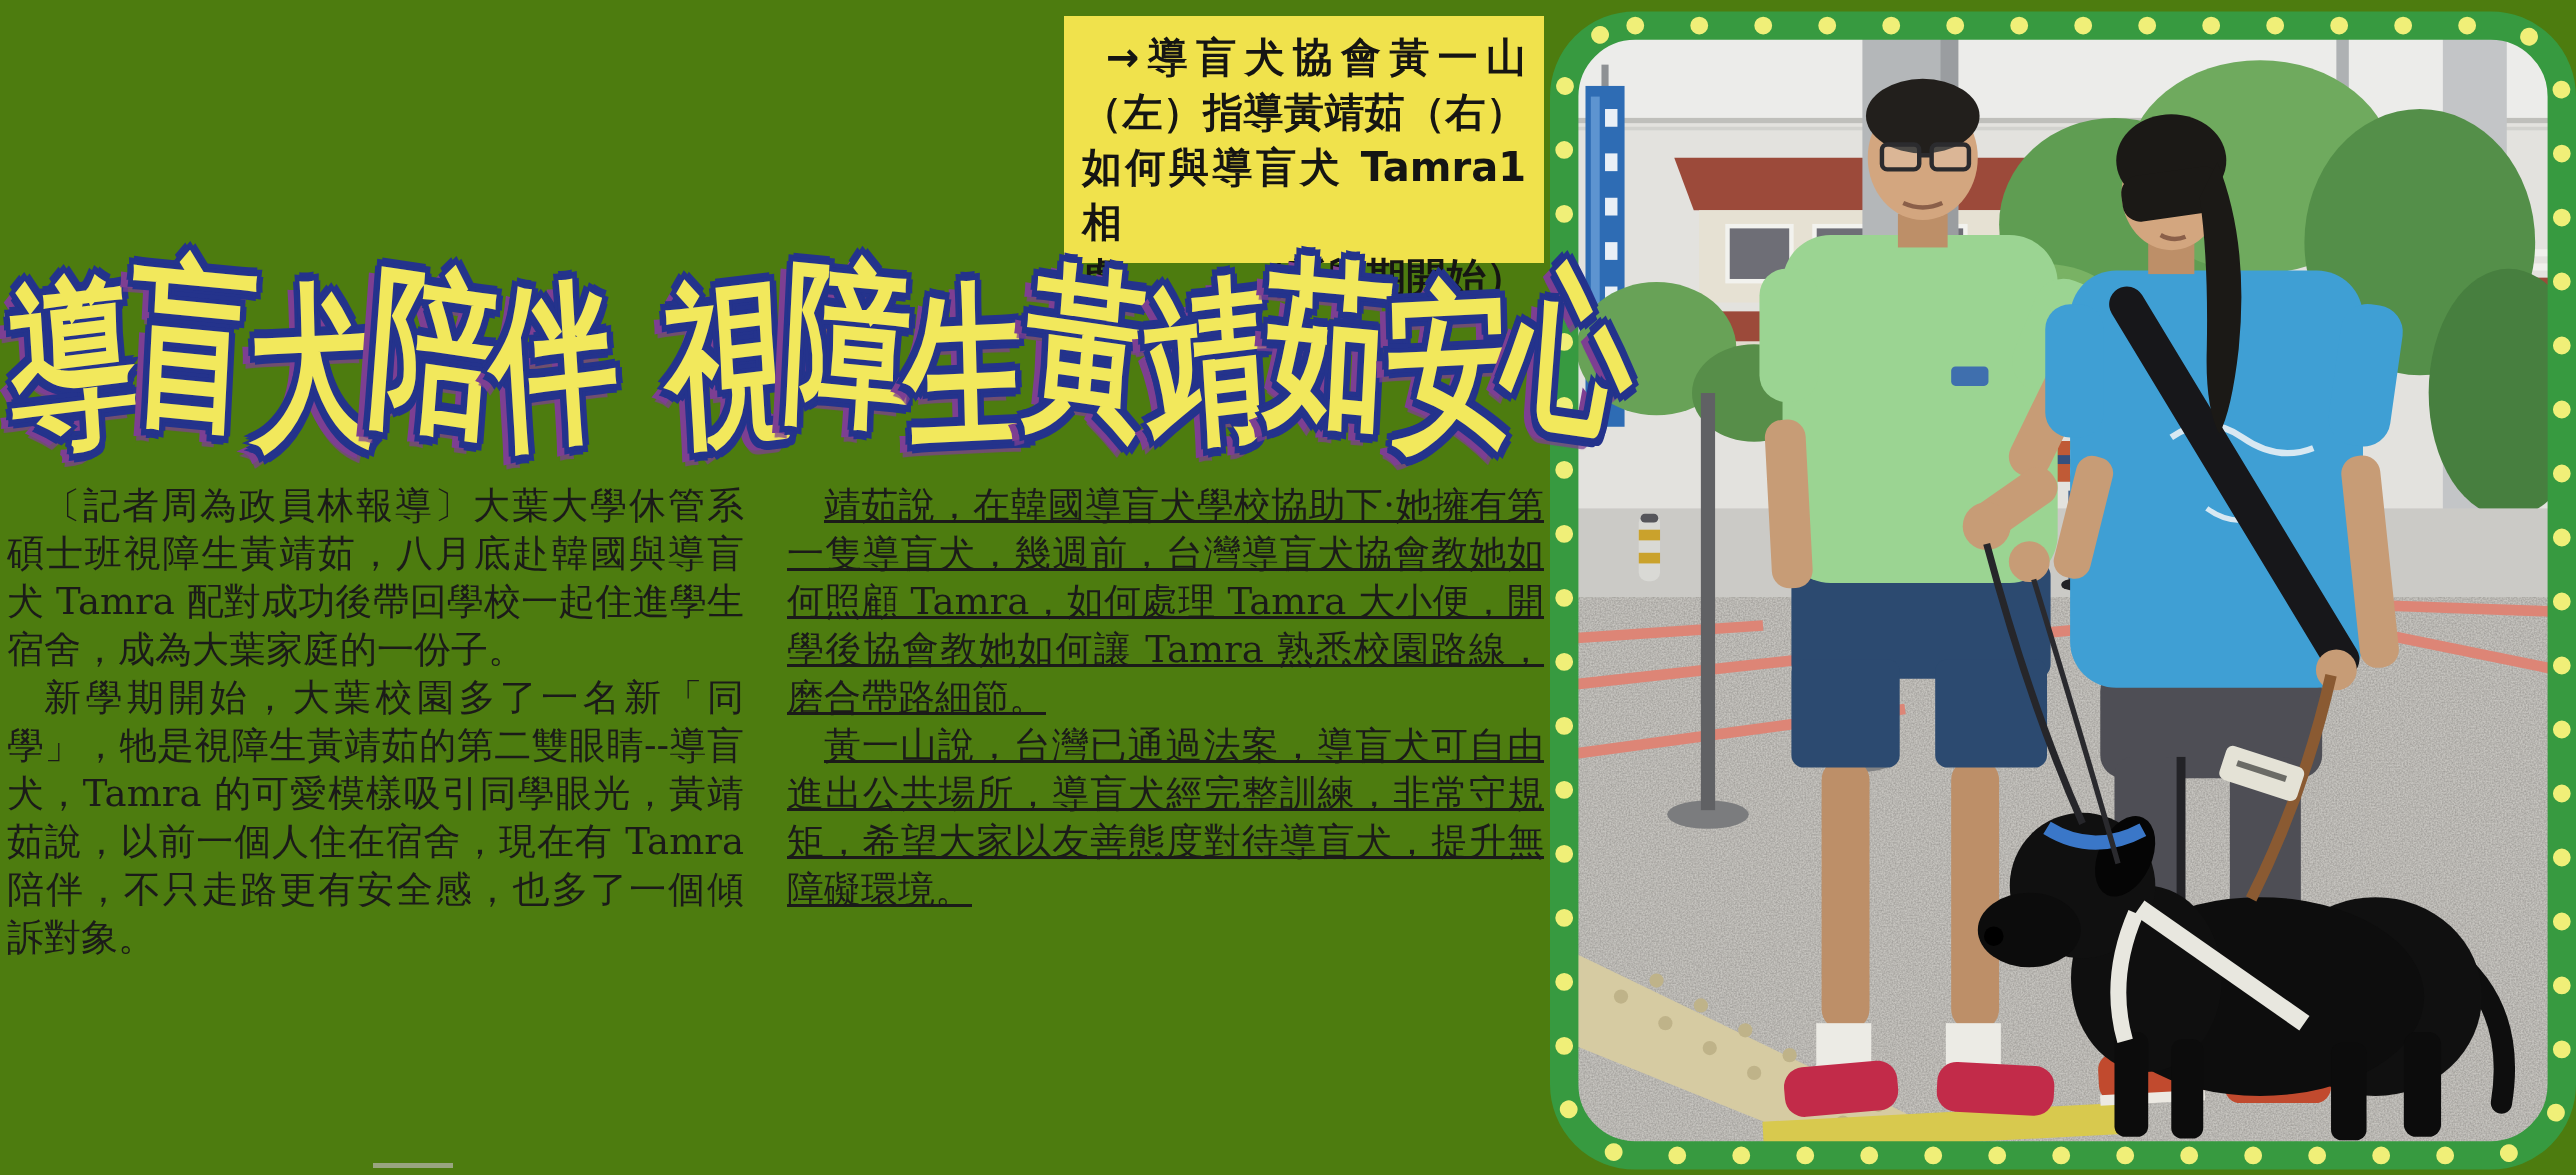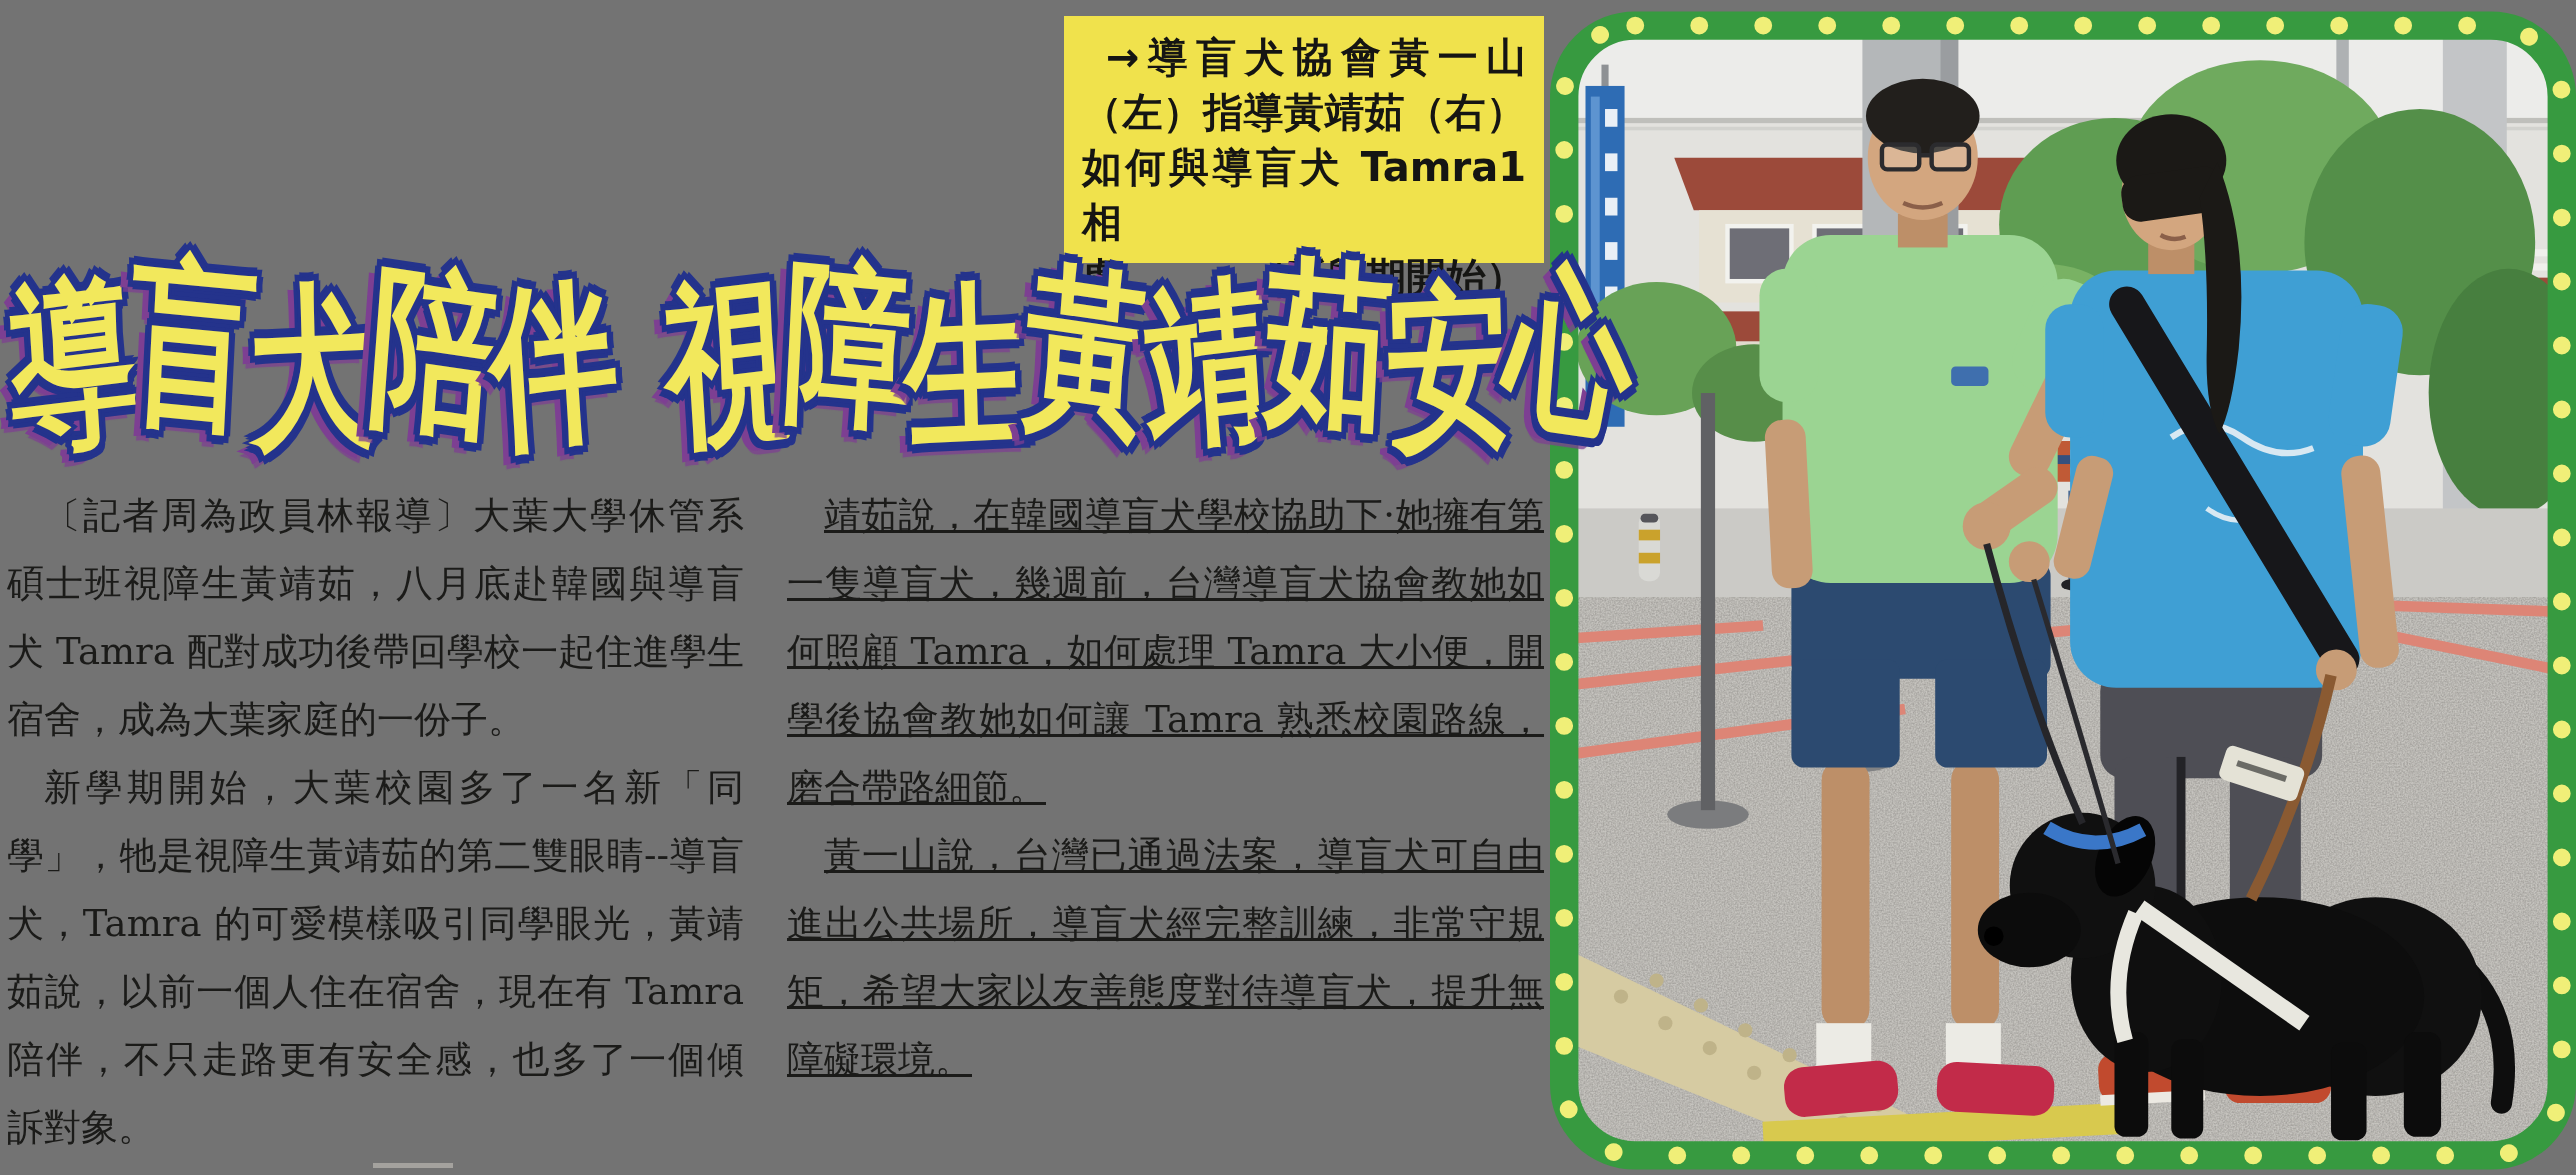--- a/index.html
+++ b/index.html
@@ -1,18 +1,18 @@
 <!DOCTYPE html>
 <html style="font-size:14px"><head>
 <meta charset="utf-8">
 <style>
   html,body{margin:0;padding:0;background:#e9e8e4;}
   .page{
     position:relative;width:2576px;height:1176px;overflow:hidden;
-    background:#737373;
+    background:#4d7c0f;
     font-family:"DejaVu Sans",sans-serif;
   }
   
   .caption-box{
     position:absolute;left:1064px;top:16px;width:480px;height:247px;
     background:#f0e24c;box-sizing:border-box;padding:14px 18px 0 18px;
     font-weight:bold;font-size:40px;line-height:55px;color:#151513;
     font-family:"DejaVu Sans",sans-serif;
   }
   .cap-line{text-align:justify;text-align-last:justify;}
@@ -35,21 +35,21 @@
       -17px 8px 0 #7d3f92, -13.3px 12.4px 0.9px rgba(125,63,146,.75);
   }
   .hc:nth-child(4n+1){transform:rotate(-5deg) translateY(9px);}
   .hc:nth-child(4n+2){transform:rotate(4deg) translateY(-10.7px);}
   .hc:nth-child(4n+3){transform:rotate(-2deg) translateY(12.4px);}
   .hc:nth-child(4n+4){transform:rotate(6deg) translateY(-3.6px);}
   
   .col{
     position:absolute;top:482px;
     font-family:"DejaVu Serif","DejaVu Sans",serif;
-    font-size:37px;line-height:68px;color:#1b1b19;
+    font-size:37px;line-height:48px;color:#1b1b19;
     text-align:justify;
   }
   .col p{margin:0;text-indent:1em;}
   .col-left{left:7px;width:737px;}
   .col-right{left:787px;width:757px;text-decoration:underline;}
   
   .photo{position:absolute;left:1550px;top:10.7px;width:1026px;height:1159px;z-index:2;}
   
   .speck{position:absolute;background:#6b6f8a;opacity:.7;}
   .speck.s1{left:1680px;top:34px;width:7px;height:23px;transform:rotate(18deg);}

